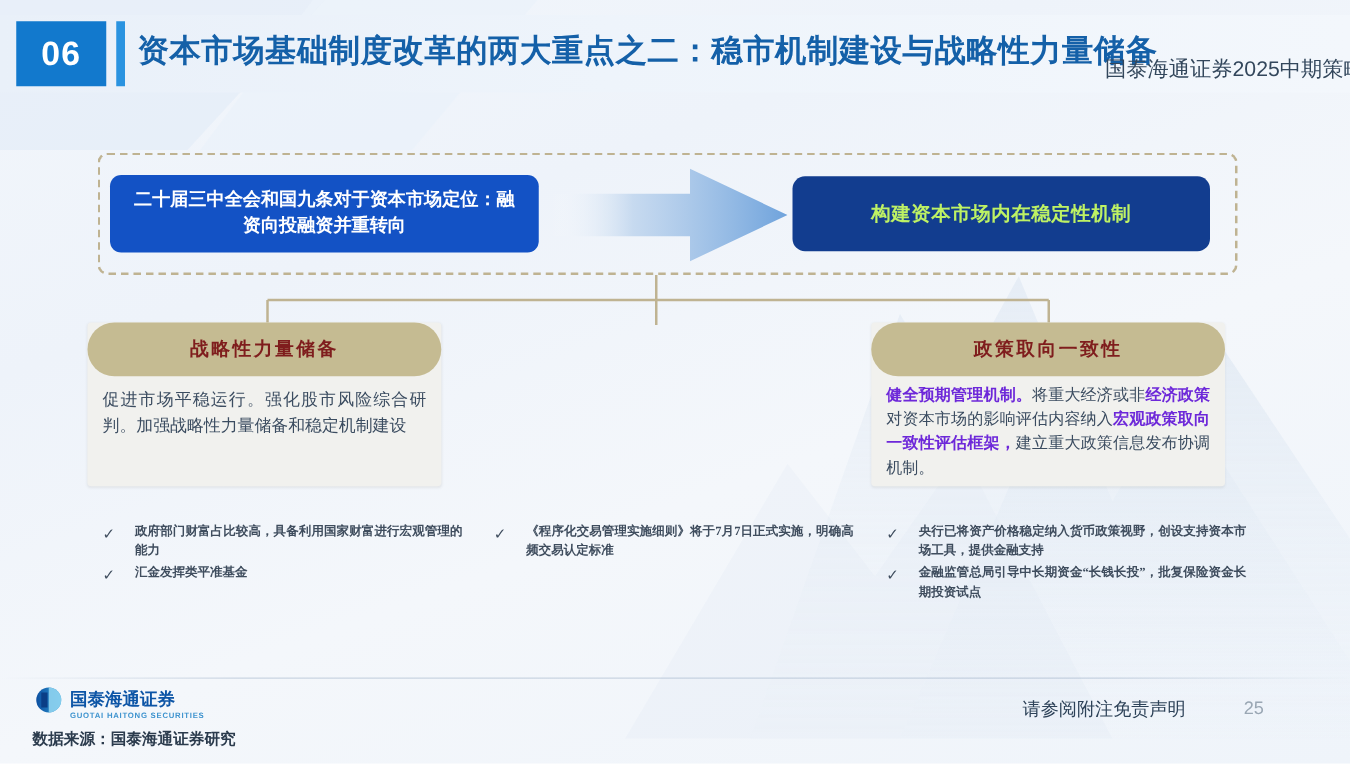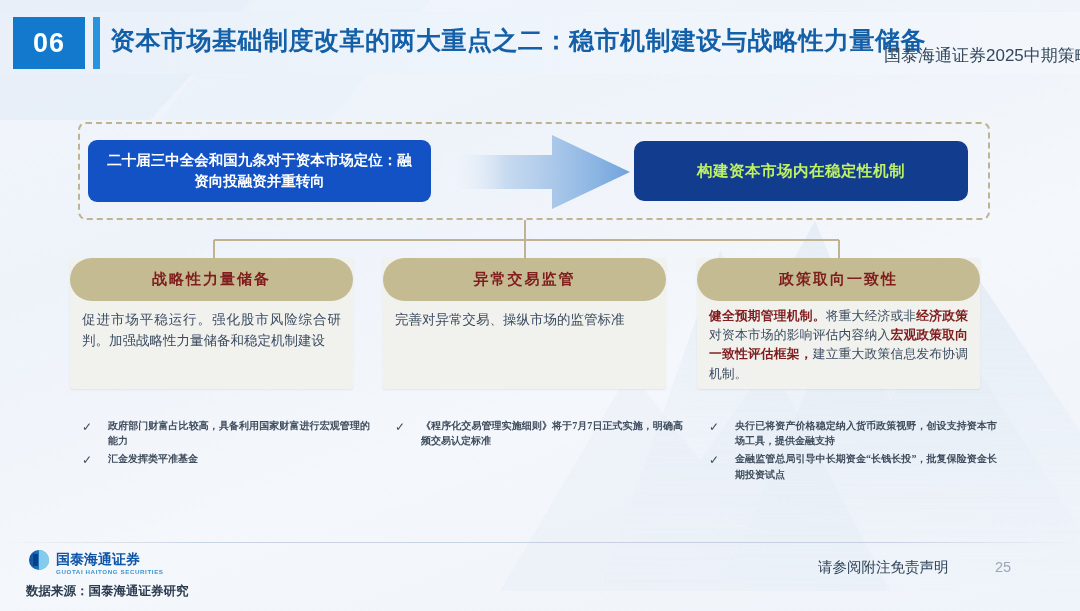--- a/index.html
+++ b/index.html
@@ -198,21 +198,21 @@
     color: #3b4c60;
     font-family: "Liberation Serif", "DejaVu Serif", serif;
     text-align: justify;
   }
   .card-body.dense {
     font-size: 12.8px;
     line-height: 1.5;
     padding-top: 3px;
   }
   .card-body b {
-    color: #7f1d1d;
+    color: #6d28d9;
     font-weight: bold;
   }
   
   .bullets {
     position: absolute;
     top: 418px;
     width: 300px;
     font-family: "Liberation Serif", "DejaVu Serif", serif;
   }
   .bullets.b1 { left: 70px; }
@@ -350,26 +350,20 @@
     <div class="bullet-row">
       <span class="bullet-check">✓</span>
       <span class="bullet-text">政府部门财富占比较高，具备利用国家财富进行宏观管理的能力</span>
     </div>
     <div class="bullet-row">
       <span class="bullet-check">✓</span>
       <span class="bullet-text">汇金发挥类平准基金</span>
     </div>
   </div>
 
-  <div class="card c2">
-    <div class="card-head">
-      <span class="txt">异常交易监管</span>
-    </div>
-    <div class="card-body">完善对异常交易、操纵市场的监管标准</div>
-  </div>
   <div class="bullets b2">
     <div class="bullet-row">
       <span class="bullet-check">✓</span>
       <span class="bullet-text">《程序化交易管理实施细则》将于7月7日正式实施，明确高频交易认定标准</span>
     </div>
   </div>
 
   <div class="card c3">
     <div class="card-head">
       <span class="txt">政策取向一致性</span>

